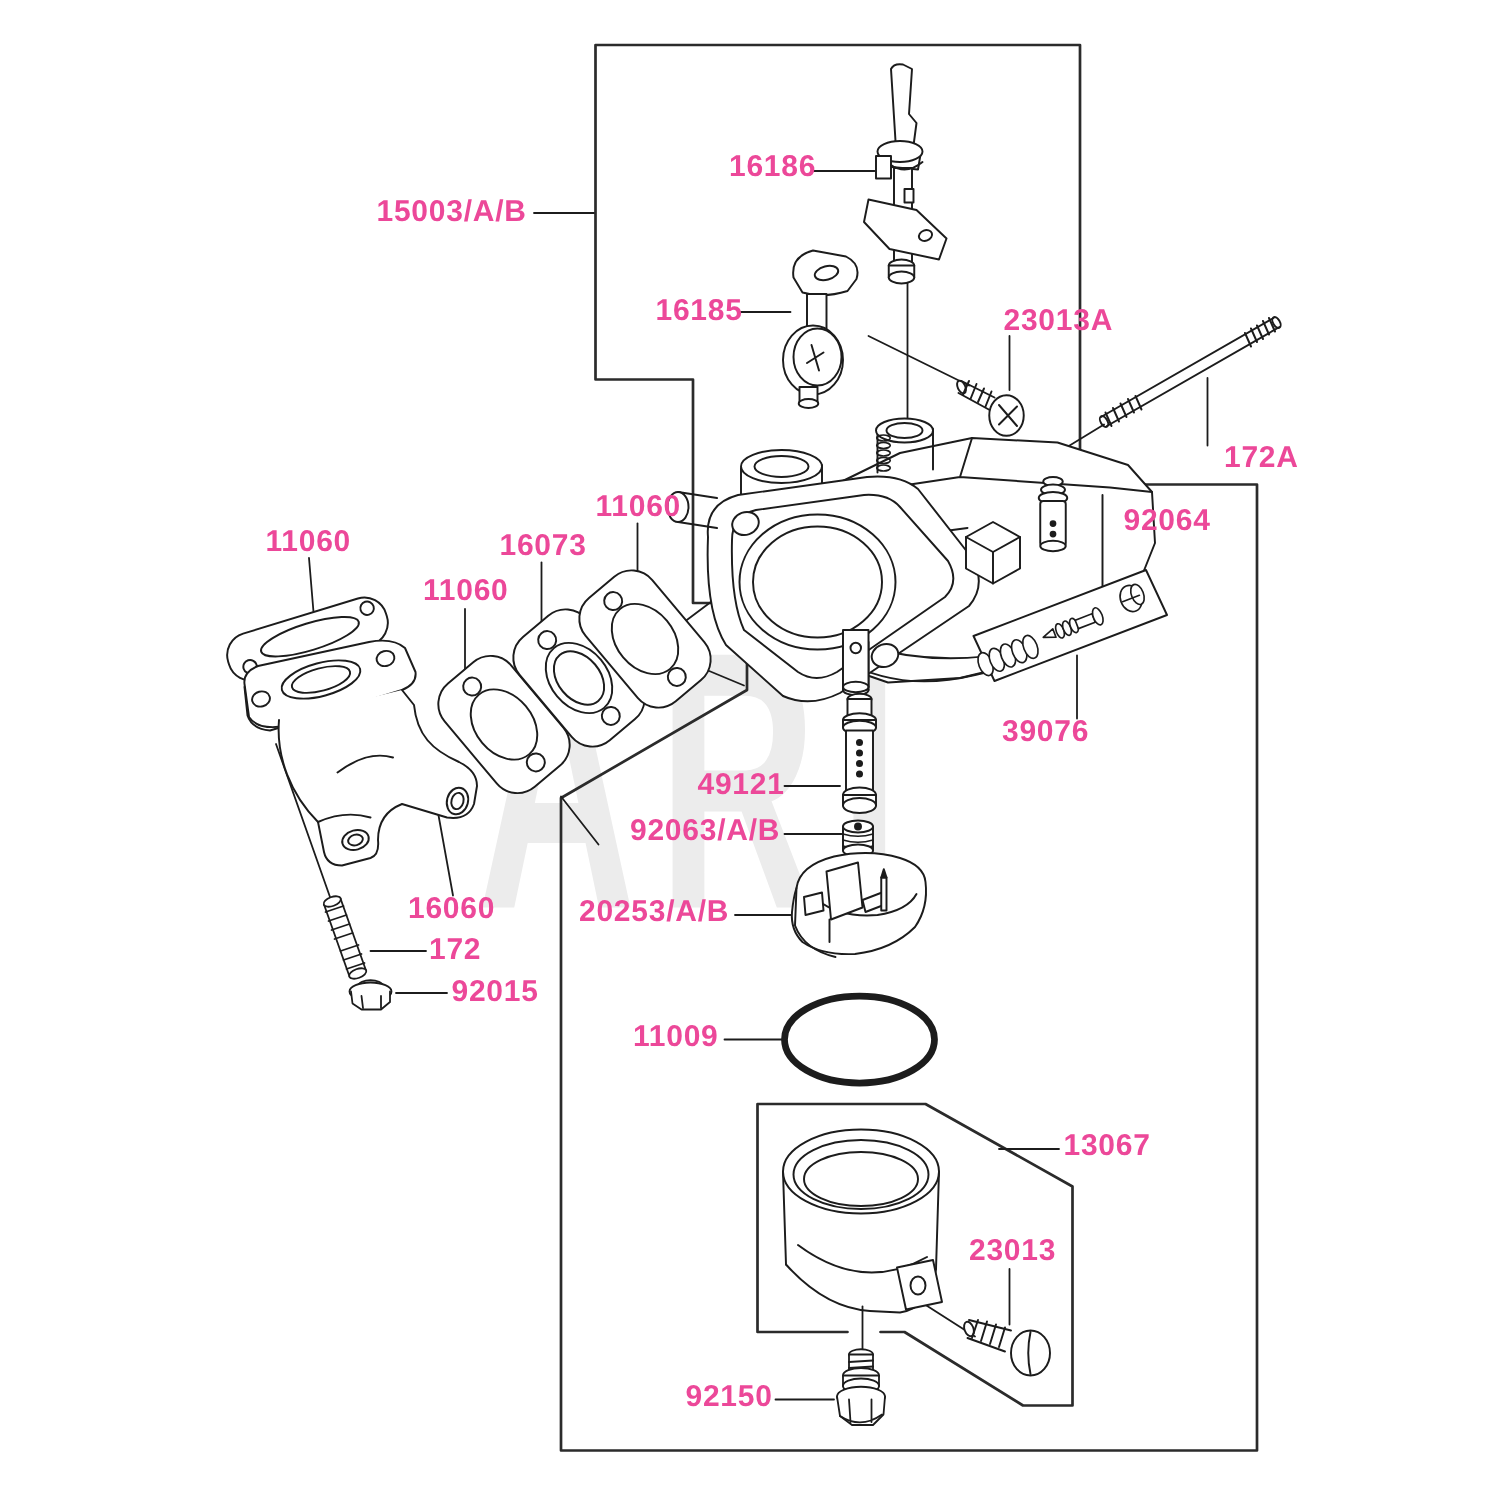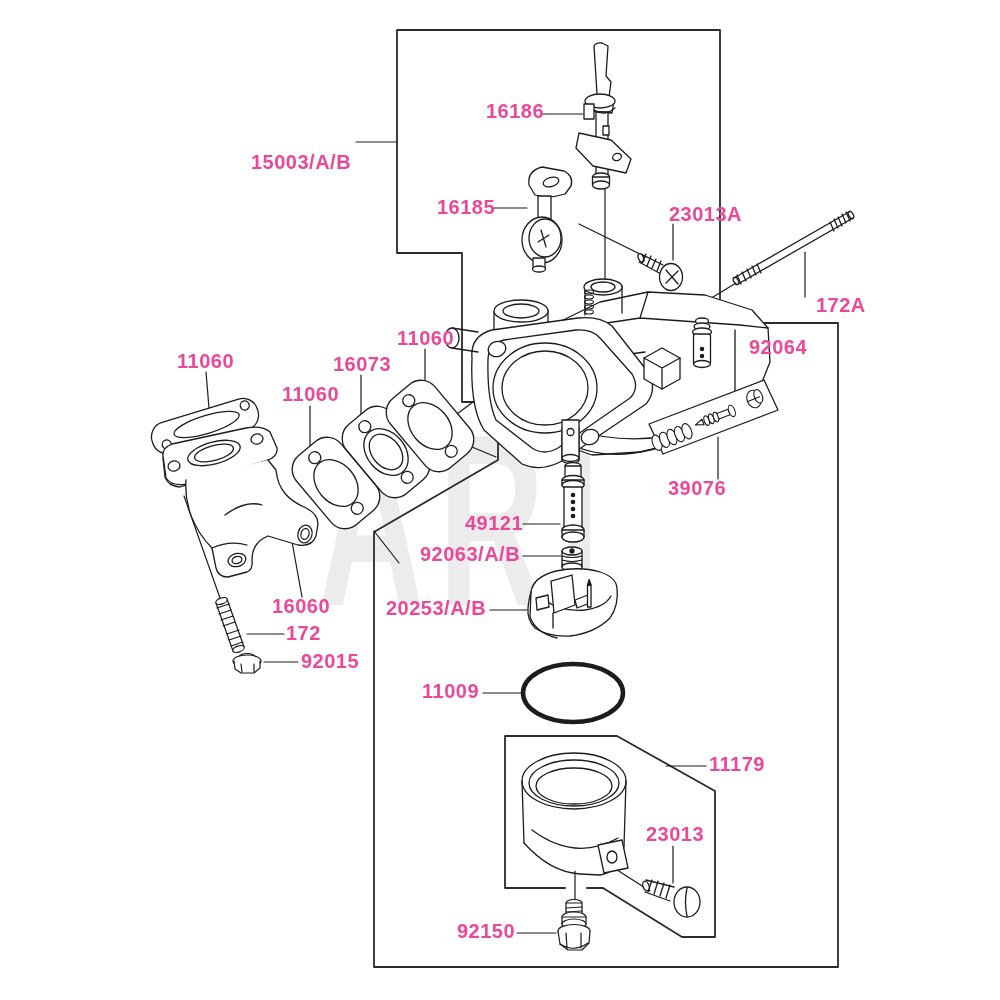--- a/index.html
+++ b/index.html
@@ -315,35 +315,35 @@
         <rect x="562" y="917" width="24" height="7"></rect>
         <ellipse cx="574" cy="924" rx="12" ry="5"></ellipse>
         <ellipse cx="574" cy="931" rx="16" ry="6.5"></ellipse>
         <path d="M558,931 L560,944 L568,950 L582,950 L589,943 L590,931"></path>
         <path d="M560,944 Q574,953 588,943 M566,933 L567,948 M581,933 L581,948" fill="none"></path>
       </g>
 
     </g>
   </svg>
 
-  <div class="lbl" style="left:251px;top:131px;margin-top:21px;">15003/A/B</div>
+  <div class="lbl" style="left:251px;top:131px;">15003/A/B</div>
   <div class="lbl" style="left:486px;top:101px;">16186</div>
   <div class="lbl" style="left:437px;top:197px;">16185</div>
   <div class="lbl" style="left:641px;top:204px;margin-left:28px;">23013A</div>
   <div class="lbl" style="left:782px;top:295px;margin-left:34px;">172A</div>
   <div class="lbl" style="left:749px;top:337px;text-align:center;">92064</div>
   <div class="lbl" style="left:397px;top:328px;">11060</div>
   <div class="lbl" style="left:333px;top:354px;">16073</div>
   <div class="lbl" style="left:282px;top:384px;">11060</div>
   <div class="lbl" style="left:177px;top:351px;">11060</div>
   <div class="lbl" style="left:668px;top:478px;">39076</div>
   <div class="lbl" style="left:465px;top:513px;">49121</div>
   <div class="lbl" style="left:420px;top:544px;">92063/A/B</div>
   <div class="lbl" style="left:386px;top:598px;">20253/A/B</div>
   <div class="lbl" style="left:272px;top:596px;">16060</div>
   <div class="lbl" style="left:286px;top:623px;">172</div>
   <div class="lbl" style="left:301px;top:651px;">92015</div>
   <div class="lbl" style="left:422px;top:681px;">11009</div>
-  <div class="lbl" style="left:709px;top:754px;">11179</div>
+  <div class="lbl" style="left:709px;top:754px;">13067</div>
   <div class="lbl" style="left:646px;top:824px;">23013</div>
   <div class="lbl" style="left:457px;top:921px;">92150</div>
 
 </div>
 
 </body></html>

